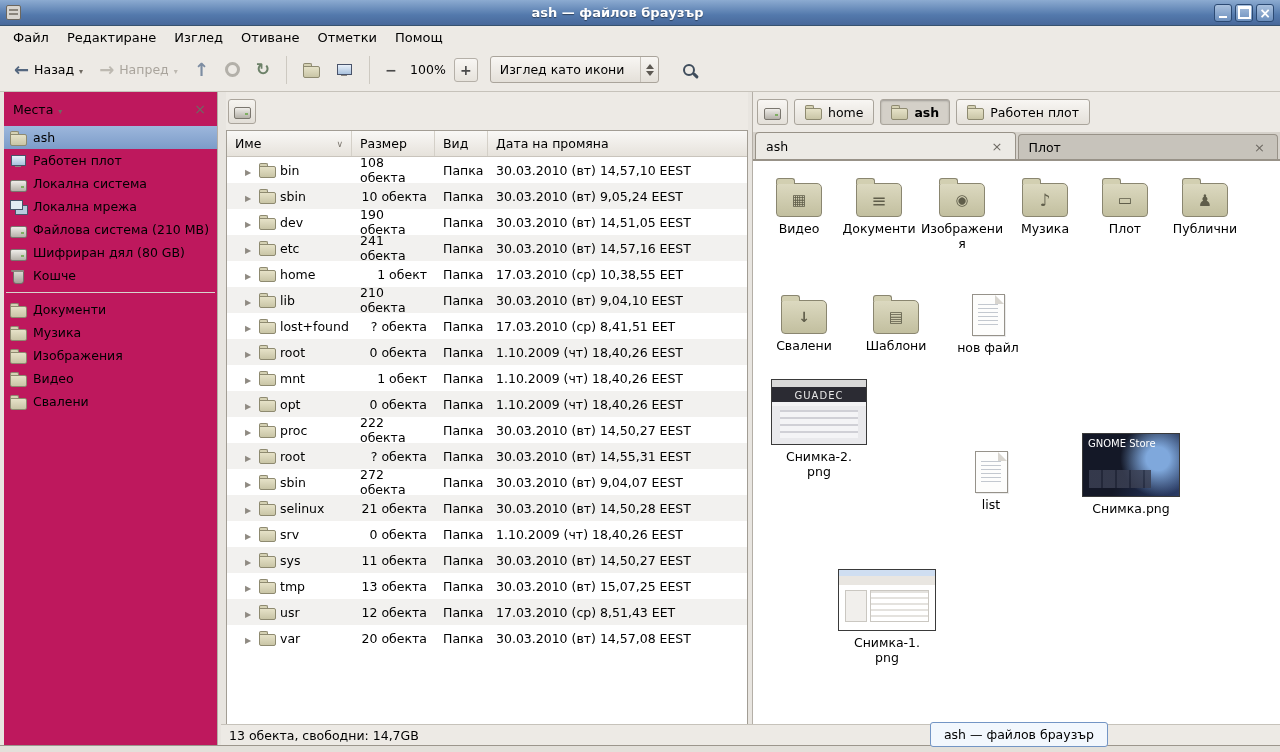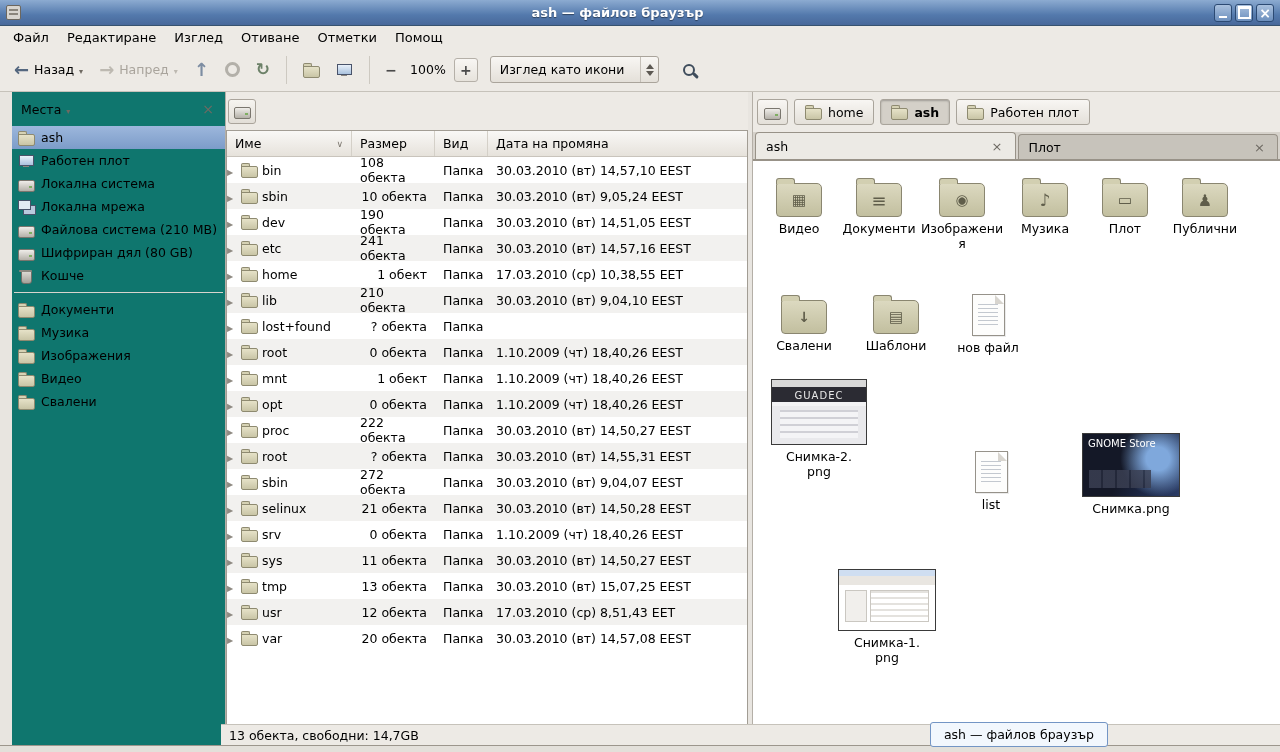--- a/index.html
+++ b/index.html
@@ -53,21 +53,21 @@
   .mi.drive-icon::after{content:"";position:absolute;left:0;top:3px;width:15px;height:10px;background:linear-gradient(#efede9,#b5b1a9);border:1px solid #7a766e;border-radius:2px;}
   .mi.drive-icon::before{content:"";position:absolute;right:3px;top:9px;width:3px;height:2px;background:#7fae62;z-index:1;}
   .mi.desktop-icon::after{content:"";position:absolute;left:1px;top:1px;width:13px;height:9px;border:1px solid #49536a;background:linear-gradient(#e8f0f9,#aac2de);}
   .mi.desktop-icon::before{content:"";position:absolute;left:5px;top:11px;width:6px;height:2px;background:#8b8780;}
   .mi.network-icon::after{content:"";position:absolute;left:0;top:0;width:11px;height:8px;border:1px solid #49536a;background:#e3ebf4;}
   .mi.network-icon::before{content:"";position:absolute;left:5px;top:5px;width:11px;height:8px;border:1px solid #49536a;background:#b9cbde;}
   .mi.trash-icon::after{content:"";position:absolute;left:3px;top:2px;width:9px;height:11px;background:linear-gradient(#dbd8d2,#a5a199);border:1px solid #737069;border-radius:1px 1px 3px 3px;}
   .mi.trash-icon::before{content:"";position:absolute;left:1px;top:1px;width:13px;height:2px;background:#8d8981;border-radius:1px;z-index:1;}
 
   
-  .sidebar{position:absolute;top:92px;left:12px;width:214px;height:653px;background:#0f766e;border-right:1px solid #b4afa7;}
+  .sidebar{position:absolute;top:92px;left:4px;width:214px;height:653px;background:#be185d;border-right:1px solid #b4afa7;}
   .sidebar-header{height:34px;display:flex;align-items:center;padding:0 9px;gap:5px;}
   .sb-close{margin-left:auto;width:16px;height:16px;display:flex;align-items:center;justify-content:center;color:#6e6a63;font-size:14px;}
   .sb-close::before{content:"×";}
   .sb-item{height:23px;display:flex;align-items:center;gap:6px;padding:0 6px;}
   .sb-item.selected{background:linear-gradient(#9db7dc,#7c9cc9);}
   .sb-label{white-space:nowrap;overflow:hidden;}
   .sb-sep{height:1px;background:#d8d4cd;margin:5px 2px;}
 
   
   .mid-pane{position:absolute;top:92px;left:226px;width:522px;height:632px;background:#edeae5;}
@@ -79,21 +79,21 @@
   .col-name{width:125px;}
   .col-size{width:83px;}
   .col-type{width:53px;}
   .col-date{flex:1;border-right:none;}
   .sort-icon{margin-left:auto;color:#7a756d;font-size:9px;}
   .sort-icon::before{content:"∨";}
   .list-body{flex:1;overflow:hidden;}
   .lrow{display:flex;height:26px;align-items:center;}
   .lrow:nth-child(even){background:#f2f1ef;}
   .cell{padding:0 8px;display:flex;align-items:center;height:100%;}
-  .c-name{width:125px;gap:4px;padding-left:0;padding-right:2px;}
+  .c-name{width:125px;gap:4px;padding-left:18px;padding-right:2px;}
   .expander{width:10px;flex:none;}
   .expander::before{content:"▶";font-size:8px;color:#8f8a82;}
   .c-size{width:83px;justify-content:flex-end;}
   .c-type{width:53px;}
   .c-date{flex:1;white-space:nowrap;}
 
   
   .statusbar{position:absolute;top:724px;left:221px;width:1059px;height:21px;background:#edeae5;border-top:1px solid #c6c2ba;display:flex;align-items:center;padding-left:8px;}
   .bottom-panel{position:absolute;left:0;top:745px;width:1280px;height:7px;background:#e3e0da;border-top:1px solid #9c968c;}
   .task-btn{position:absolute;left:930px;top:722px;width:178px;height:25px;background:#f2f7fd;border:1px solid #7395c5;border-radius:3px;display:flex;align-items:center;justify-content:center;z-index:5;}
@@ -381,20 +381,21 @@
         </div>
 
         <div class="lrow">
           <div class="cell c-name">
             <span class="expander"></span>
             <span class="mi folder-icon"></span>
             <span>lost+found</span>
           </div>
           <div class="cell c-size">? обекта</div>
           <div class="cell c-type">Папка</div>
+          <div class="cell c-date">17.03.2010 (ср) 8,41,51 EET</div>
         </div>
 
         <div class="lrow">
           <div class="cell c-name">
             <span class="expander"></span>
             <span class="mi folder-icon"></span>
             <span>root</span>
           </div>
           <div class="cell c-size">0 обекта</div>
           <div class="cell c-type">Папка</div>

